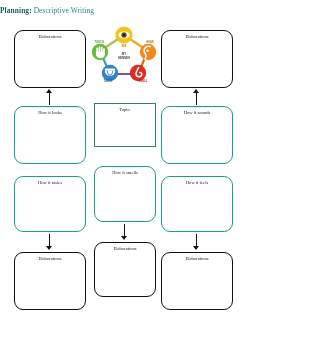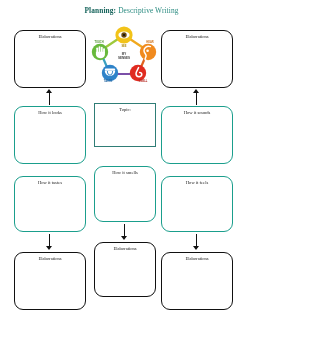--- a/index.html
+++ b/index.html
@@ -6,22 +6,21 @@
   html, body {
     width:247px; height:350px;
     background:#ffffff;
     font-family:"Liberation Serif", serif;
     overflow:hidden;
   }
   .page { position:relative; width:247px; height:350px; background:#fff; }
 
   
   .title {
-    position:absolute; left:8px; top:6px; width:247px;
-    text-align:center;
+    position:absolute; left:0; top:6px; width:247px;
     font-size:7.4px; line-height:10px;
     color:#1b7f74;
     letter-spacing:.1px;
     white-space:nowrap;
   }
   .title .strong { font-weight:bold; color:#15635b; }
   .title .sub { font-weight:normal; color:#2a8b80; }
 
   
   .box {

